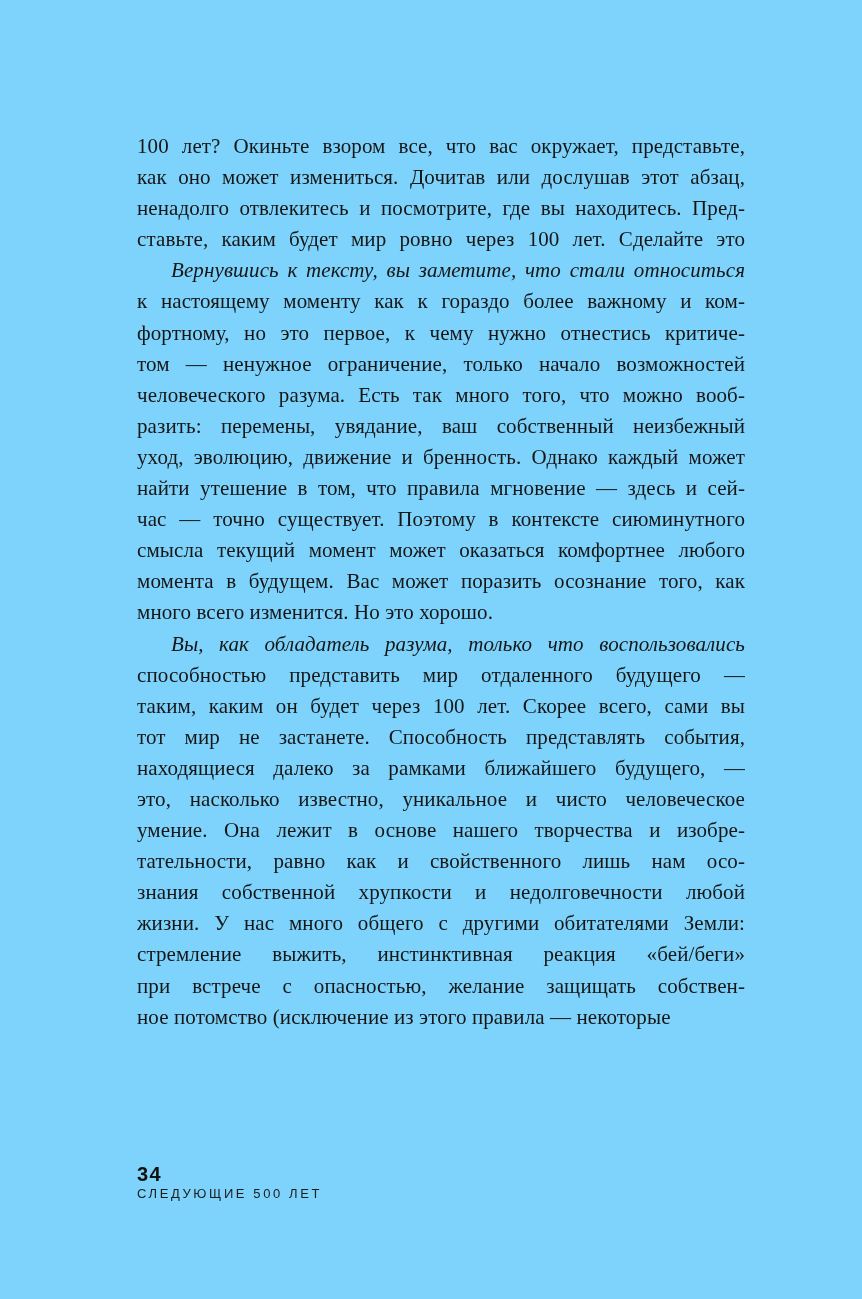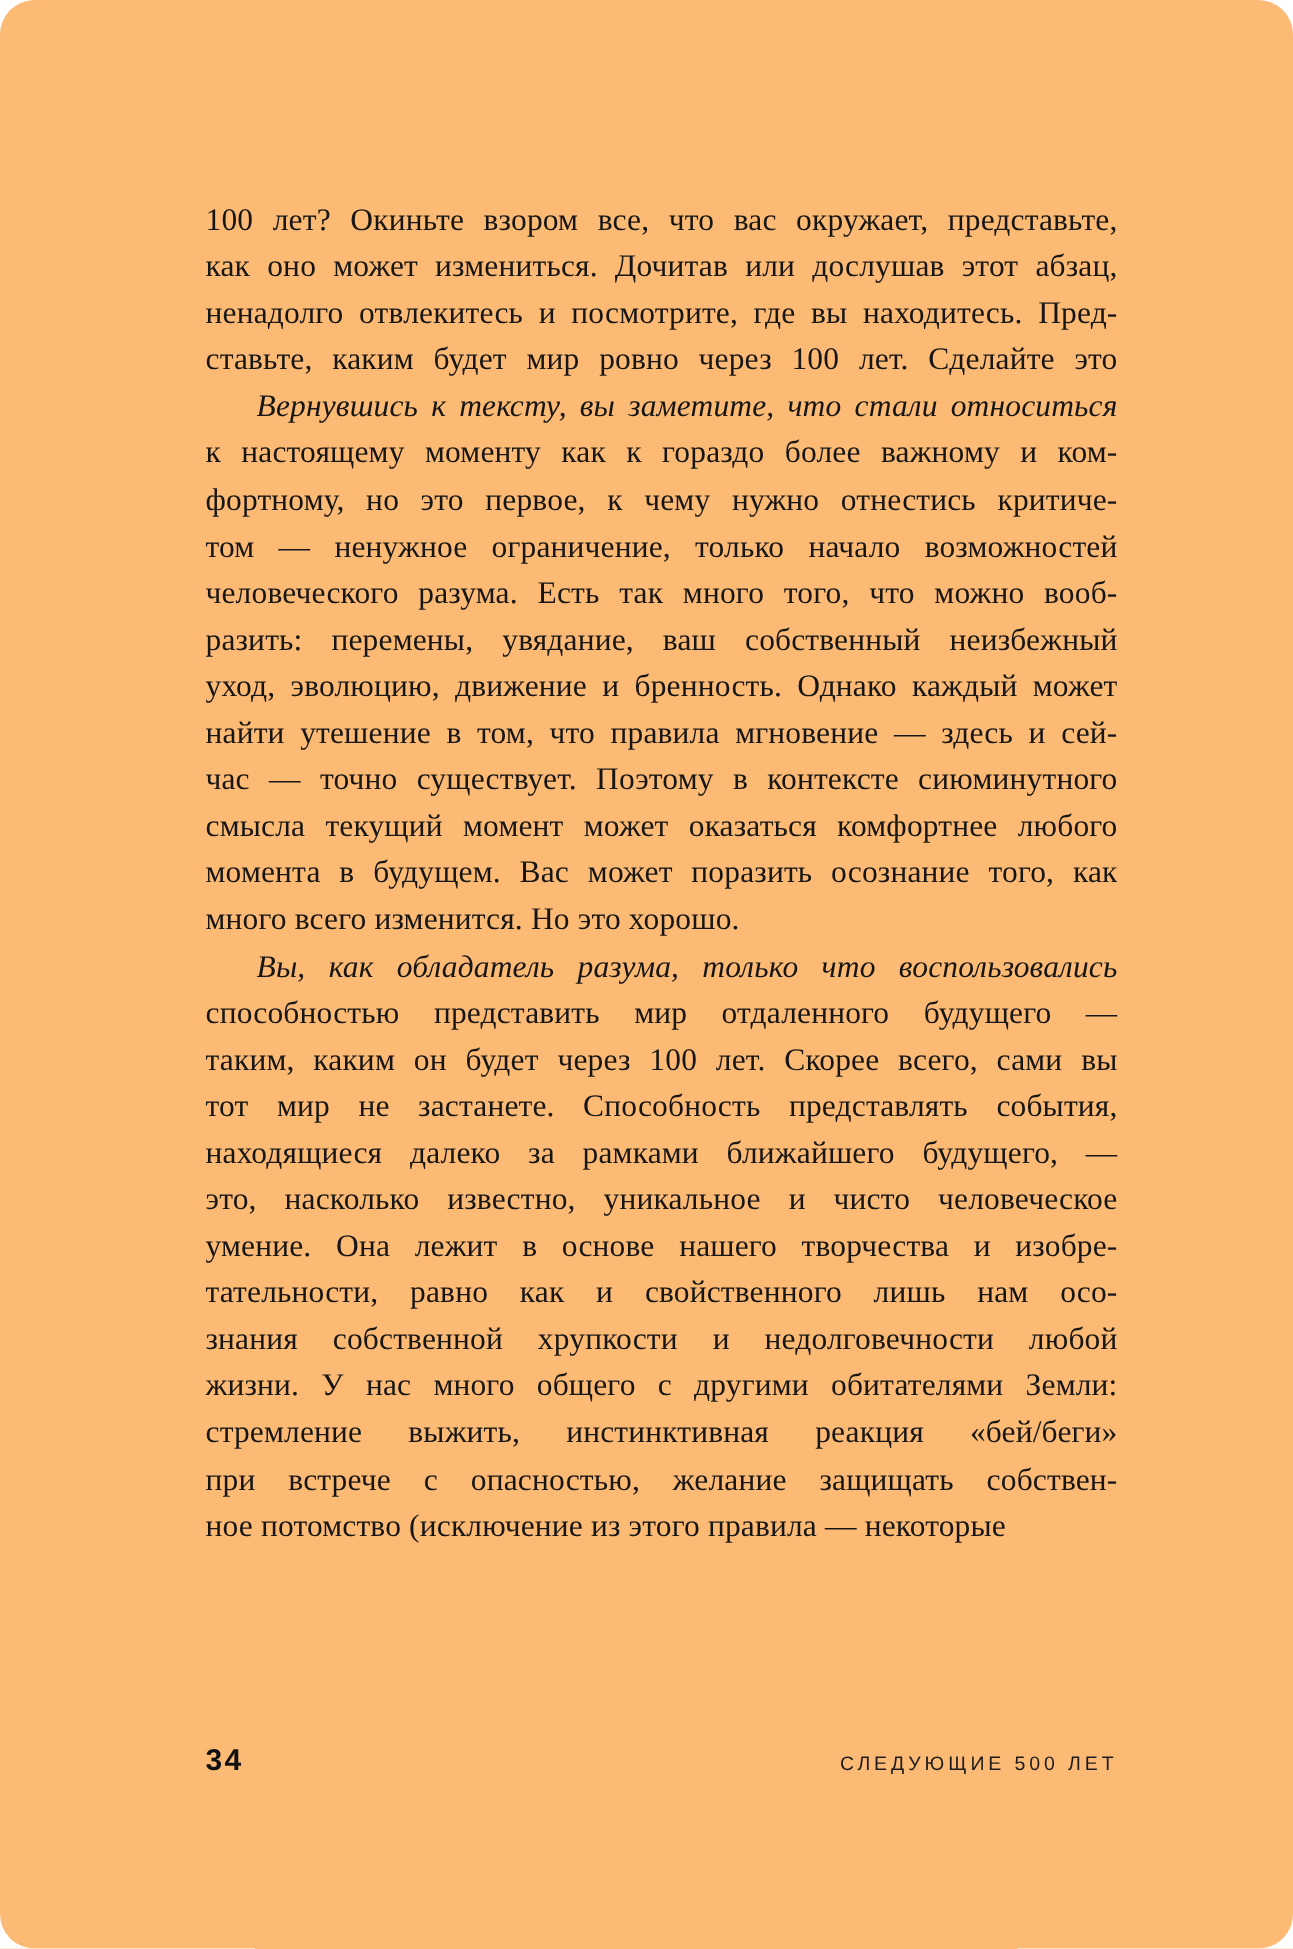--- a/index.html
+++ b/index.html
@@ -10,22 +10,21 @@
   body {
     width: 862px;
     height: 1299px;
     position: relative;
     font-family: "Liberation Serif", serif;
     color: #161616;
   }
   .page {
     position: absolute;
     inset: 0;
-    background: #fdba74;
-    border-radius: 23px;
+    background: #7dd3fc;
   }
   .text-block {
     position: absolute;
     left: 137px;
     top: 131px;
     width: 608px;
   }
   .paragraph {
     margin: 0;
   }
@@ -46,20 +45,21 @@
     font-style: italic;
   }
   .page-footer {
     position: absolute;
     left: 137px;
     width: 608px;
     top: 1163px;
     display: flex;
     justify-content: space-between;
     align-items: baseline;
+    flex-direction: column;
   }
   .page-number {
     font-family: "Liberation Sans", sans-serif;
     font-weight: bold;
     font-size: 20px;
     letter-spacing: 1.5px;
     color: #111111;
   }
   .running-title {
     font-family: "Liberation Sans", sans-serif;

